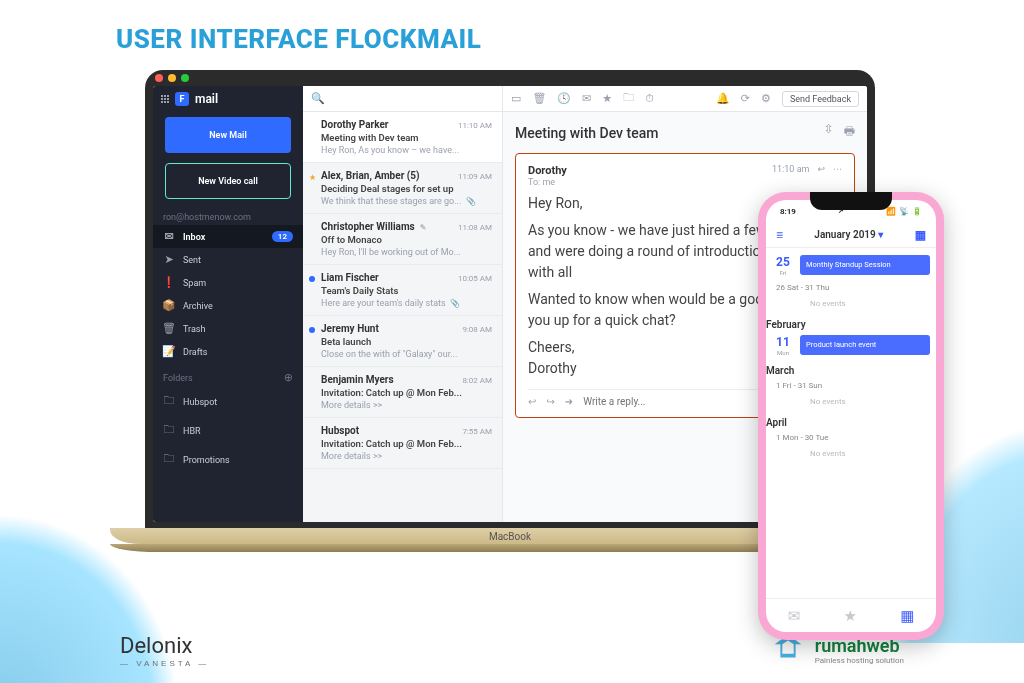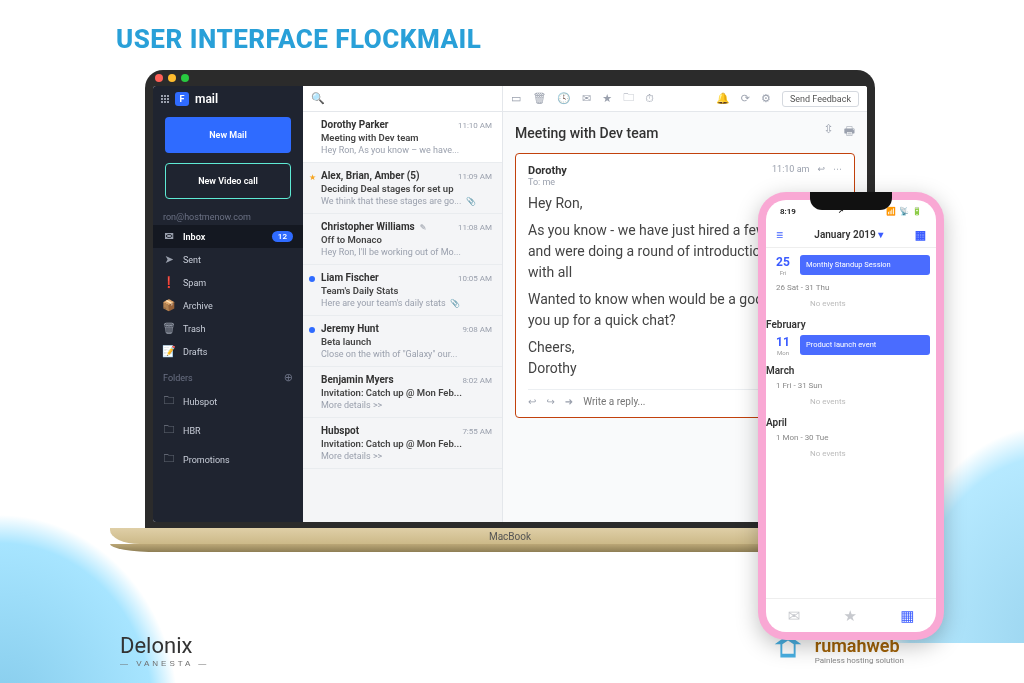--- a/index.html
+++ b/index.html
@@ -90,21 +90,21 @@
   .phone-nav{height:34px;border-top:1px solid #eee;display:flex;justify-content:space-around;align-items:center;color:#c7c9ce;font-size:15px;}
   .phone-nav .active{color:#3b5cff;}
 
   
   .footer{position:absolute;bottom:14px;left:0;right:0;display:flex;justify-content:space-between;align-items:center;padding:0 120px;z-index:3;}
   .delonix{font-family:'Brush Script MT',cursive;font-size:22px;color:#333;position:relative;}
   .delonix .sub{font-size:8px;letter-spacing:3px;display:block;text-align:center;font-family:Liberation Sans, sans-serif;color:#6f6f6f;}
   .rumah{display:flex;align-items:center;gap:8px;}
   .rumah svg{width:38px;height:38px;}
   .rumah .txt b{color:#4aa5d8;font-size:18px;font-weight:800;}
-  .rumah .txt b span{color:#a16207;font-weight:600;}
+  .rumah .txt b span{color:#15803d;font-weight:600;}
   .rumah .txt .tag{font-size:8px;color:#888;}
 </style>
 </head>
 <body>
 
 <div class="leaf-left"></div>
 <div class="leaf-right"></div>
 
 <div class="title-bar">USER INTERFACE FLOCKMAIL</div>
 

